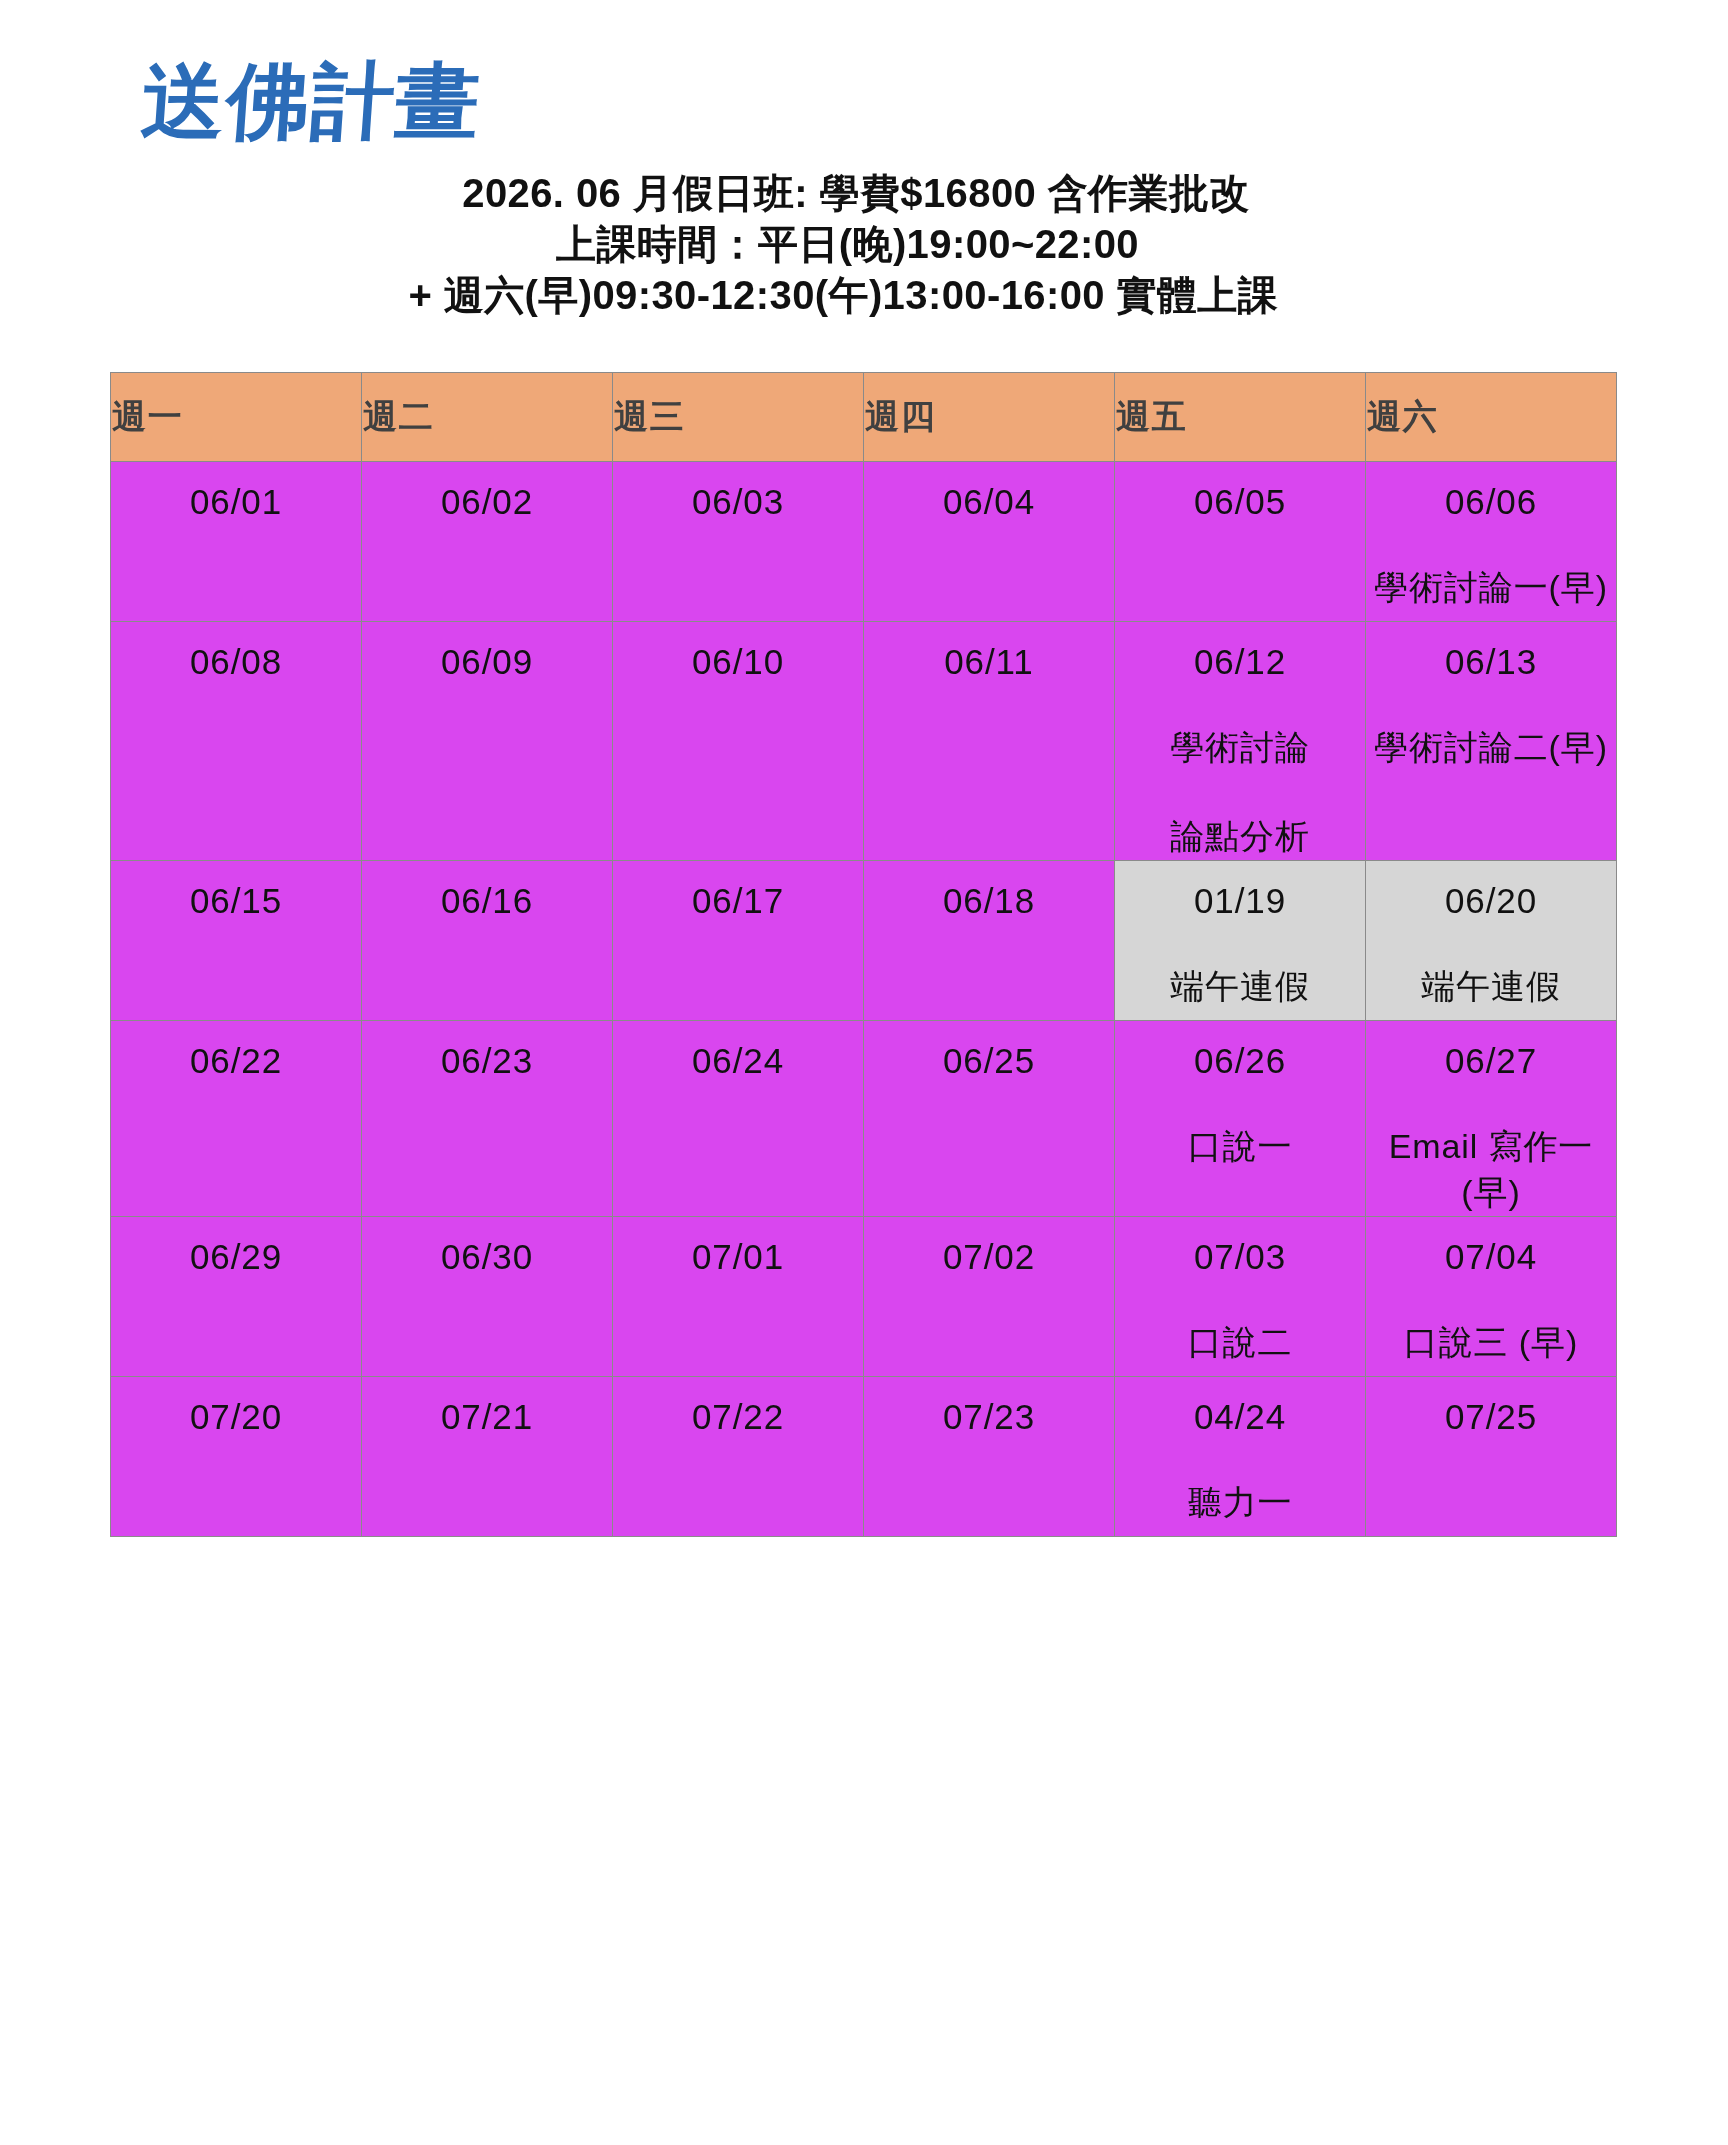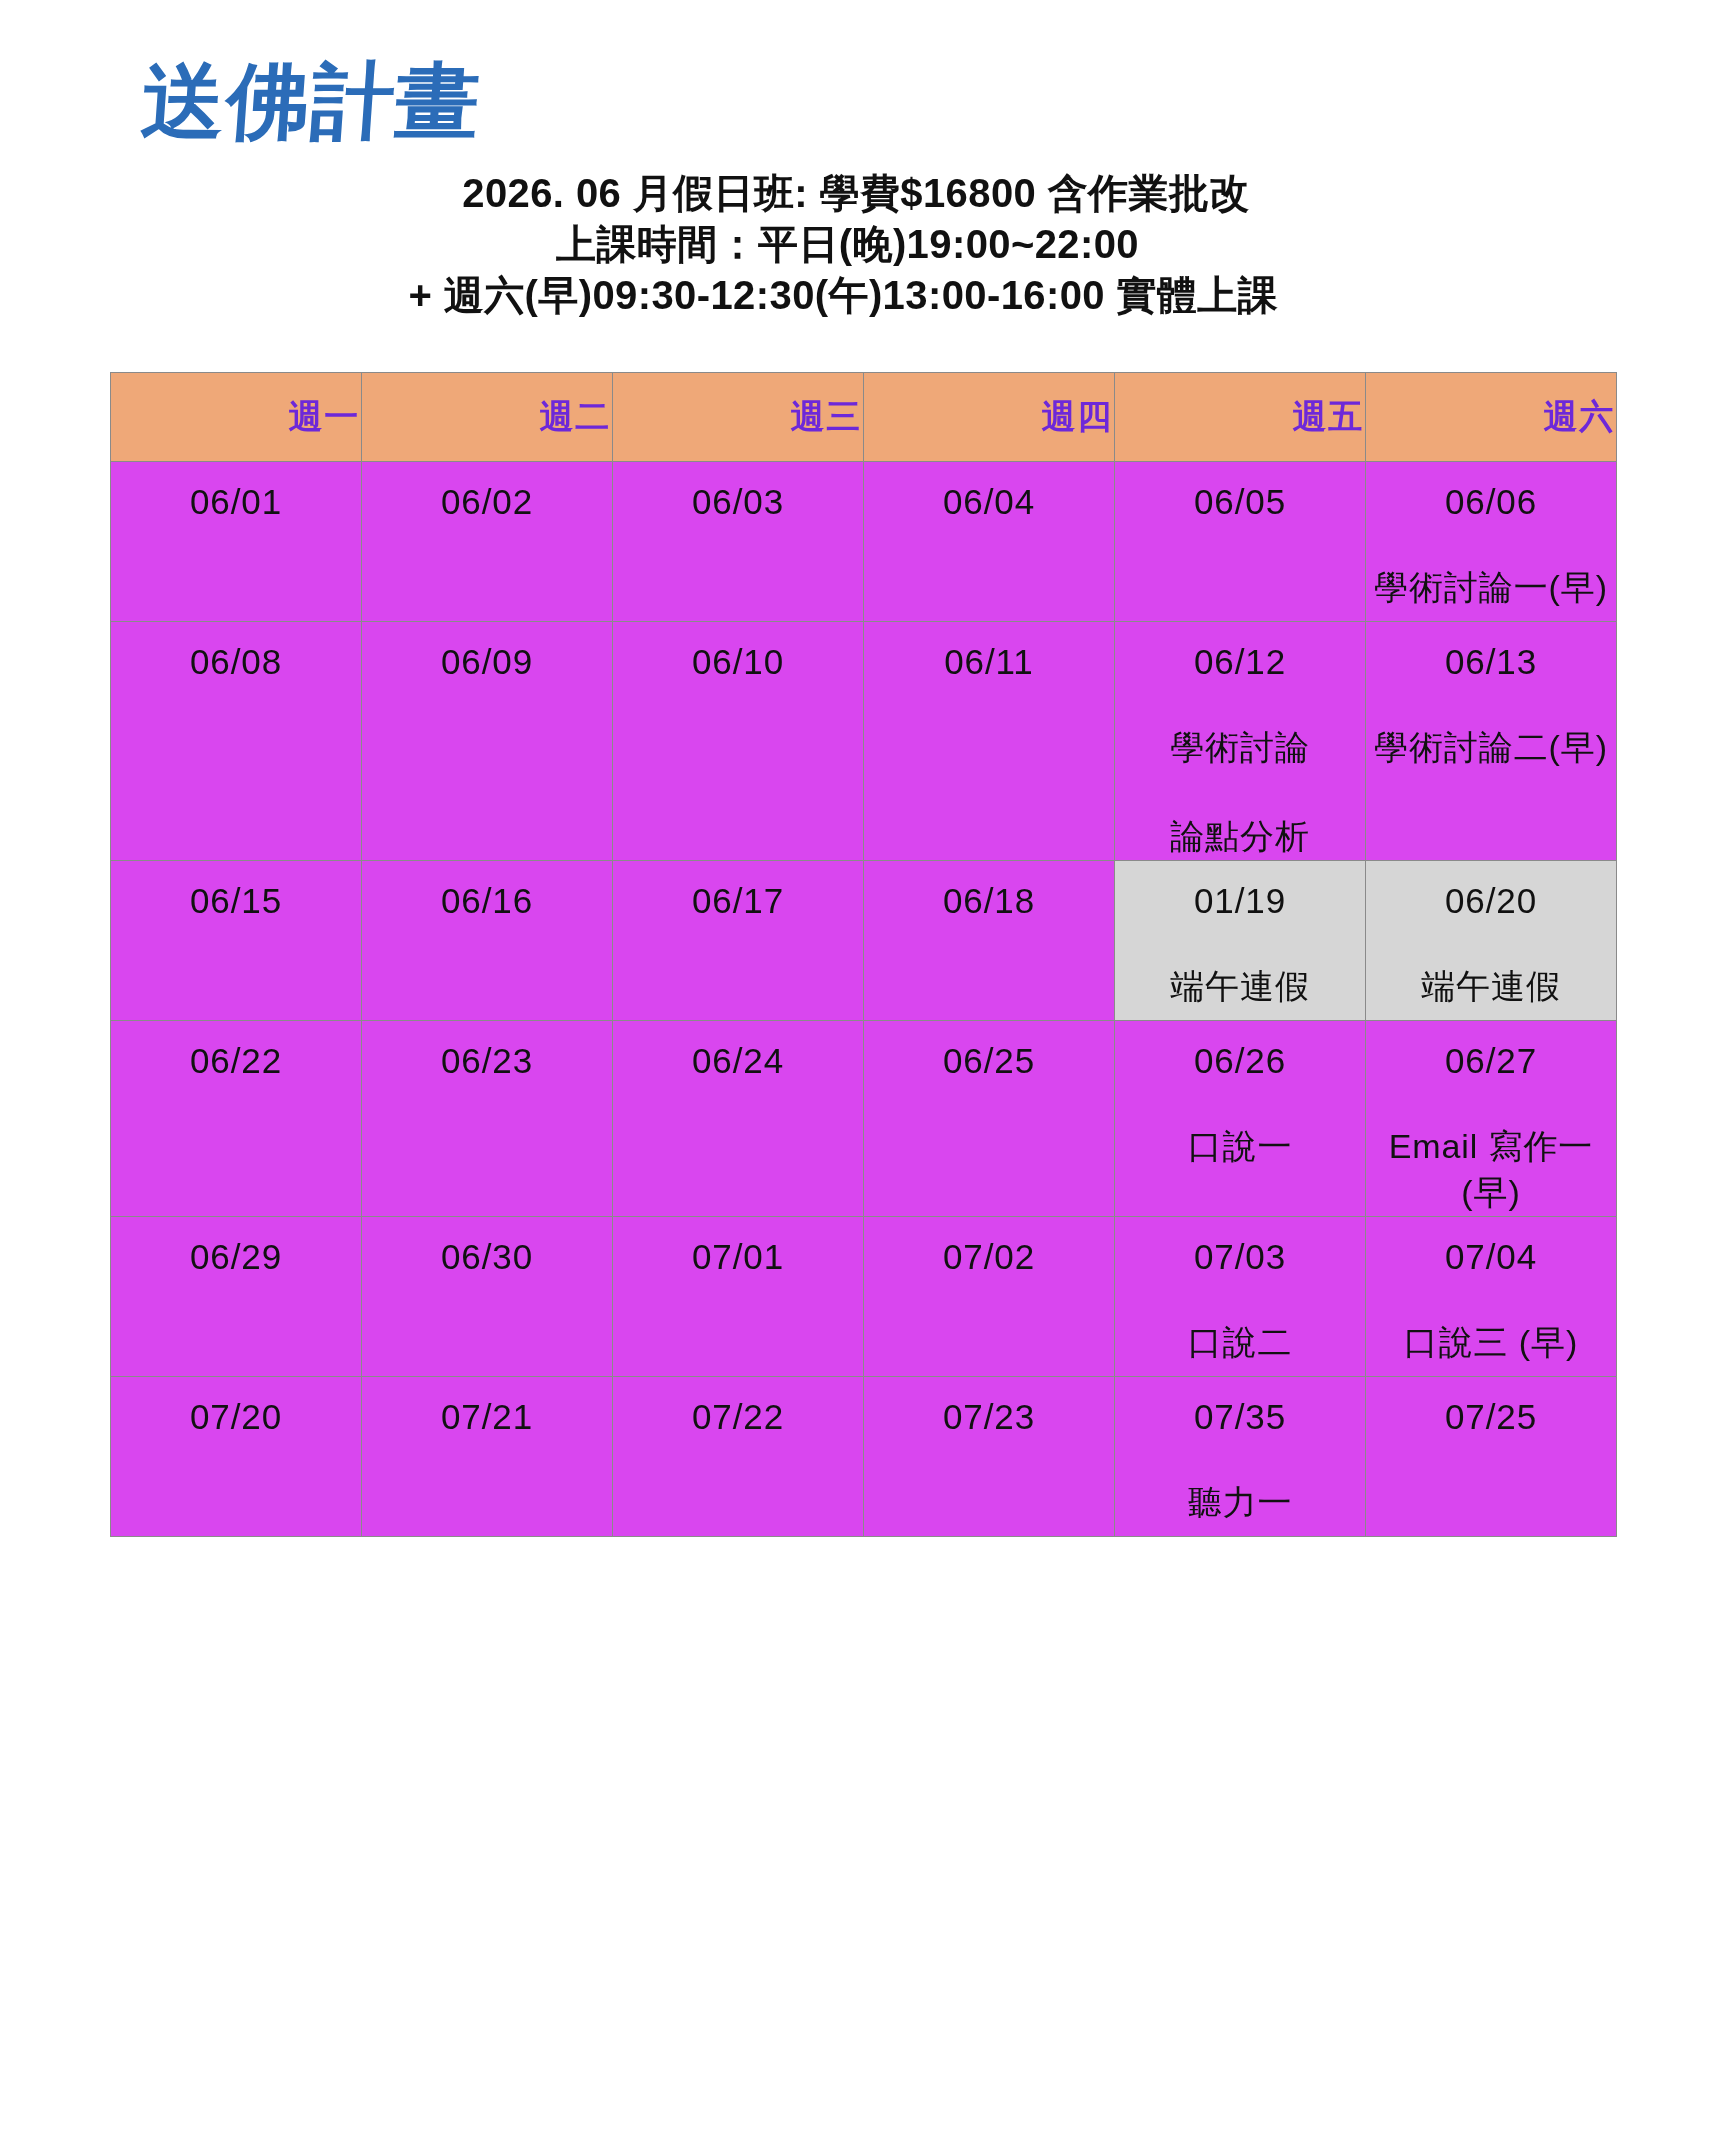--- a/index.html
+++ b/index.html
@@ -75,22 +75,22 @@
   }
   table.cal th, table.cal td {
     border: 1.7px solid #8a8a8a;
     box-sizing: border-box;
   }
   table.cal th {
     background: #efa878;
     height: 89px;
     font-size: 34px;
     font-weight: 700;
-    color: #6d28d9;
-    text-align: right;
+    color: #404040;
+    text-align: left;
     vertical-align: middle;
     letter-spacing: 1.7px;
   }
   table.cal td {
     background: #d946ef;
     height: 160px;
     vertical-align: top;
     text-align: center;
     padding: 19px 5.2px 0 5.2px;
   }
@@ -277,21 +277,21 @@
             <td>
               <div class="date">07/21</div>
             </td>
             <td>
               <div class="date">07/22</div>
             </td>
             <td>
               <div class="date">07/23</div>
             </td>
             <td>
-              <div class="date">07/35</div>
+              <div class="date">04/24</div>
               <div class="note">
                 <span class="note-line">聽力一</span>
               </div>
             </td>
             <td>
               <div class="date">07/25</div>
             </td>
           </tr>
         </tbody>
     </table>

